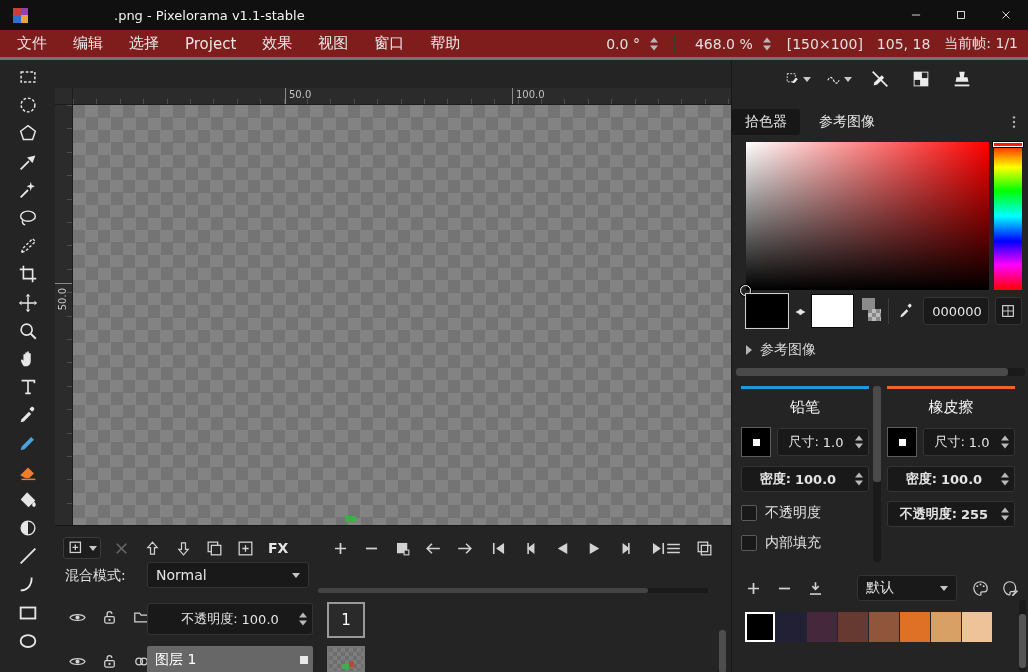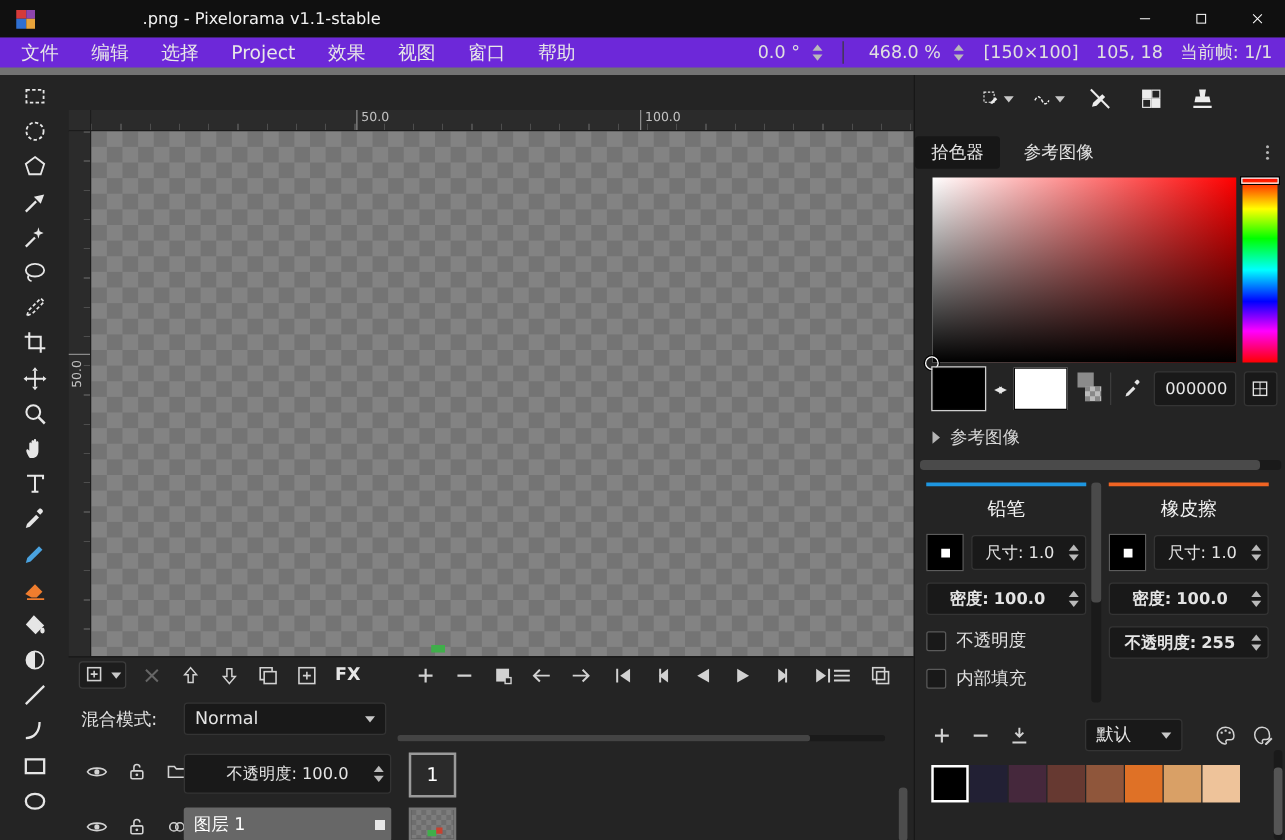--- a/index.html
+++ b/index.html
@@ -9,21 +9,21 @@
 .dim{opacity:.38;}
 
 .titlebar{position:absolute;inset:0 0 auto 0;height:30px;background:#101010;display:flex;align-items:center;}
 .app-icon{width:15px;height:15px;margin-left:13px;display:grid;grid-template:1fr 1fr / 1fr 1fr;}
 .app-icon i{display:block;}
 .title{margin-left:86px;font-size:13px;color:#f2f2f2;}
 .win-controls{position:absolute;right:0;top:0;height:100%;display:flex;}
 .win-btn{width:45px;height:100%;display:flex;align-items:center;justify-content:center;color:#fff;}
 .win-btn svg{width:14px;height:14px;}
 
-.menubar{position:absolute;left:0;top:30px;width:100%;height:30px;background:#6d28d9;display:flex;align-items:center;border-bottom:6px solid #737373;}
+.menubar{position:absolute;left:0;top:30px;width:100%;height:30px;background:#7f1d1d;display:flex;align-items:center;border-bottom:3px solid #737373;}
 .menu-items{display:flex;height:100%;margin-left:4px;}
 .menu-item{padding:0 13px;font-size:15px;display:flex;align-items:center;color:#e8e8e8;}
 .menu-right{margin-left:auto;display:flex;align-items:center;gap:14px;padding-right:10px;font-size:14px;}
 .mspin{position:relative;padding:2px 20px 2px 6px;}
 .mspin .spins{right:2px;}
 .msep{width:1px;height:18px;background:#3a3a3a;}
 
 .spins{position:absolute;right:5px;top:50%;transform:translateY(-50%);display:flex;flex-direction:column;gap:3px;}
 .spins i{width:0;height:0;border-left:4px solid transparent;border-right:4px solid transparent;}
 .spins i.up{border-bottom:5px solid #b9b9b9;}
@@ -42,21 +42,21 @@
 .ruler-v{position:absolute;left:55px;top:105px;width:18px;height:420px;background:#2b2b2b;border-right:1px solid #1c1c1c;background-image:repeating-linear-gradient(180deg,#4e4e4e 0 1px,transparent 1px 23.4px);background-size:5px 100%;background-position:100% 0;background-repeat:no-repeat;}
 .tickh{position:absolute;top:0;height:100%;border-left:1px solid #8a8a8a;}
 .tickh span{position:absolute;left:3px;top:1px;font-size:10px;color:#c2c2c2;white-space:nowrap;}
 .tickv{position:absolute;left:0;width:100%;border-top:1px solid #8a8a8a;}
 .tickv span{position:absolute;left:2px;top:4px;font-size:10px;color:#c2c2c2;transform:rotate(-90deg) translateX(-100%);transform-origin:0 0;white-space:nowrap;}
 .canvas{position:absolute;left:73px;top:105px;width:658px;height:420px;background:conic-gradient(#838383 25%,#747474 0 50%,#838383 0 75%,#747474 0);background-size:25px 25px;}
 .pixel{position:absolute;}
 
 .timeline{position:absolute;left:55px;top:525px;width:676px;height:147px;background:#242424;border-top:1px solid #171717;}
 .tl-row1{position:absolute;left:0;top:3px;width:100%;height:30px;}
-.grp{position:absolute;top:0;height:30px;display:flex;align-items:flex-start;}
+.grp{position:absolute;top:0;height:30px;display:flex;align-items:flex-end;}
 .ibtn{width:22px;height:22px;color:#d2d2d2;display:flex;align-items:center;justify-content:center;}
 .ibtn svg{width:19px;height:19px;}
 .ibtn.txt{width:auto;padding:0 3px;font-size:14px;font-weight:bold;color:#e6e6e6;}
 .g1{left:8px;gap:9px;}
 .g1 .ibtn:first-child{width:38px;border:1px solid #3c3c3c;border-radius:3px;background:#1d1d1d;}
 .g2{left:274px;gap:9px;}
 .g3{left:432px;gap:10px;}
 .g4{right:16px;gap:9px;}
 .chev{width:0;height:0;border-left:4px solid transparent;border-right:4px solid transparent;border-top:5px solid #c8c8c8;margin-left:3px;flex:none;}
 .tl-row2{position:absolute;left:0;top:36px;width:100%;height:28px;}
@@ -115,21 +115,21 @@
 .tp-title{text-align:center;font-size:15px;color:#f2f2f2;margin:9px 0 10px;}
 .brush-row{display:flex;gap:6px;align-items:center;}
 .brush-preview{width:30px;height:30px;background:#000;border:1px solid #5c5c5c;flex:none;display:flex;align-items:center;justify-content:center;}
 .brush-preview i{width:7px;height:7px;background:#fff;display:block;}
 .brush-row .vslider{flex:1;height:28px;padding-right:14px;}
 .tp-slider{height:26px;margin-top:9px;padding-right:14px;font-weight:bold;}
 .cb-row{display:flex;align-items:center;gap:8px;margin-top:12px;font-size:14px;color:#e0e0e0;}
 .cb{width:16px;height:16px;background:#191919;border:1px solid #5a5a5a;border-radius:2px;flex:none;}
 .tools-vscroll{position:absolute;left:141px;top:326px;width:8px;height:176px;background:#1a1a1a;border-radius:3px;}
 .tools-vscroll i{display:block;width:100%;height:96px;background:#4a4a4a;border-radius:3px;}
-.pal-row{position:absolute;left:10px;top:514px;width:280px;height:28px;display:flex;align-items:center;gap:20px;}
+.pal-row{position:absolute;left:10px;top:514px;width:280px;height:28px;display:flex;align-items:center;gap:9px;}
 .pal-row .ibtn{width:22px;height:22px;}
 .pal-dd{position:relative;width:106px;height:26px;margin-left:22px;}
 .pal-icons{display:flex;gap:6px;margin-left:2px;}
 .pal-icons .ibtn{width:24px;height:24px;}
 .swatches{position:absolute;left:13px;top:552px;display:flex;gap:1px;}
 .swatch{width:30px;height:30px;}
 .swatch.sel{outline:2px solid #fff;outline-offset:-2px;}
 .rp-vscroll{position:absolute;right:2px;top:540px;width:7px;height:72px;background:#1a1a1a;border-radius:3px;}
 .rp-vscroll i{display:block;width:100%;height:54px;background:#555;border-radius:3px;margin-top:14px;}
 </style>

